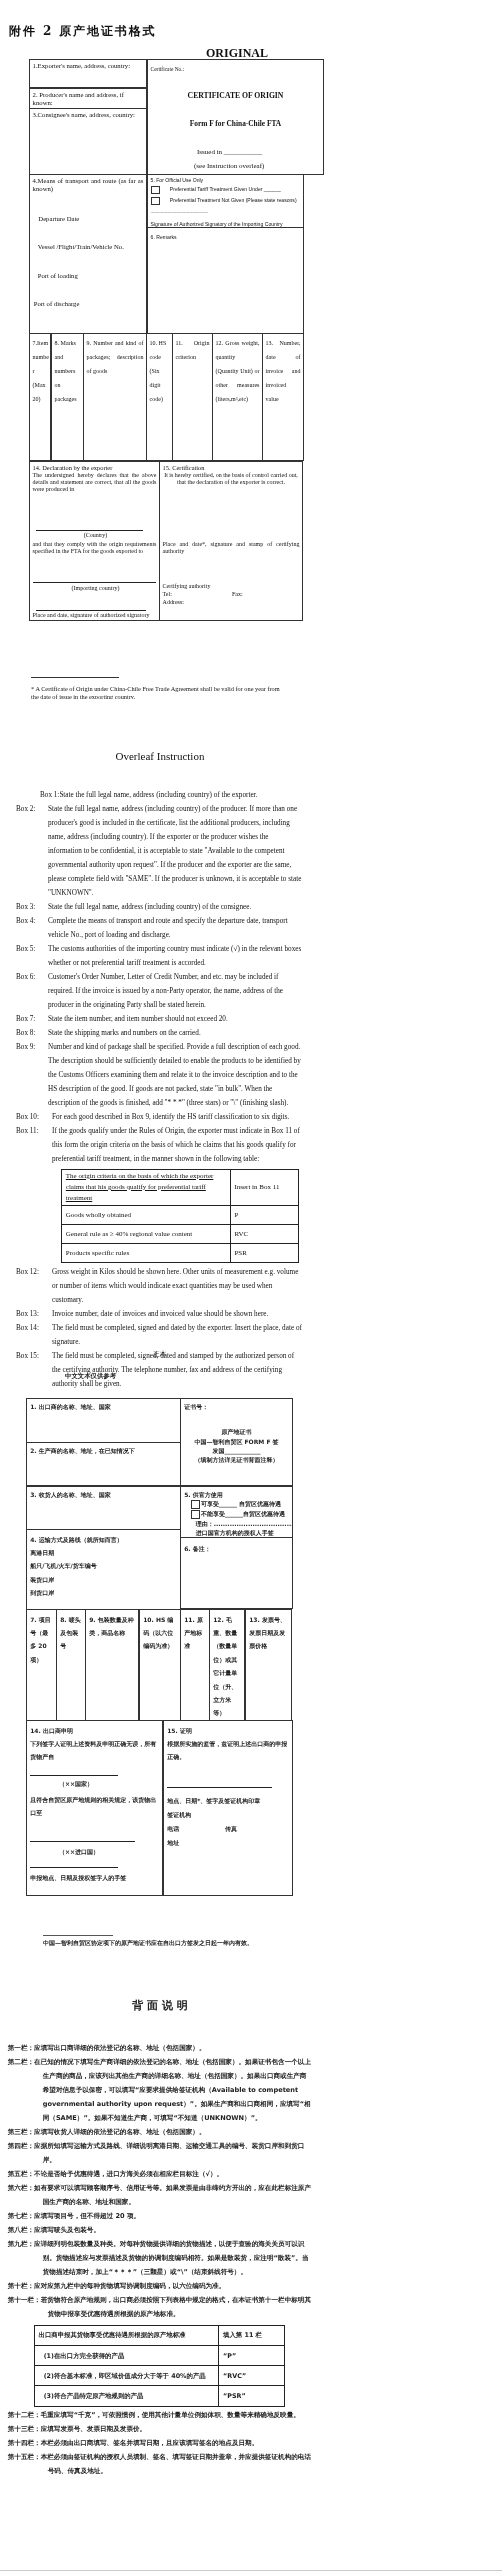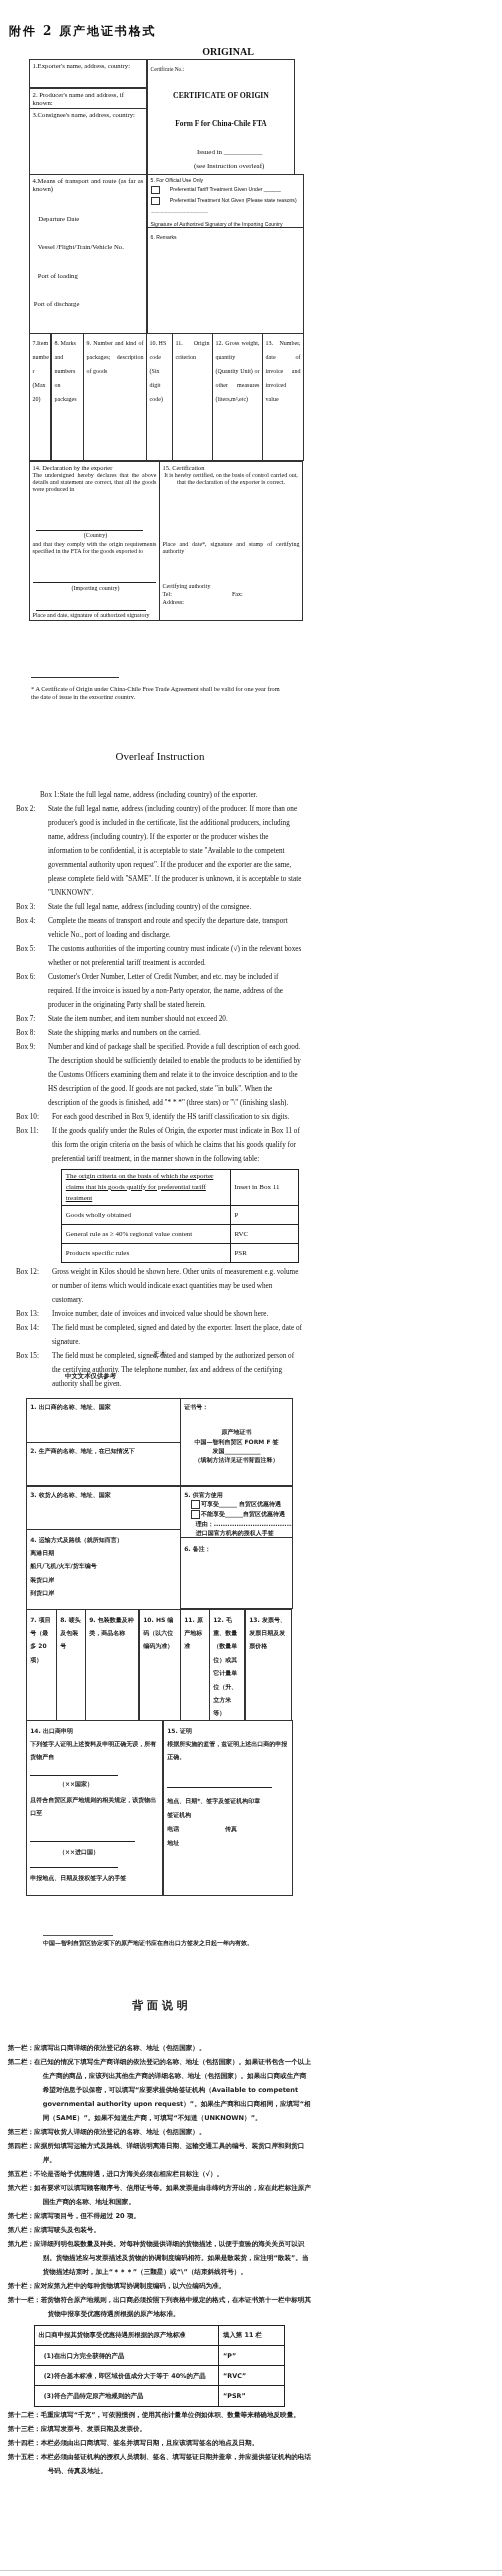--- a/index.html
+++ b/index.html
@@ -23,37 +23,37 @@
   .cn-cell{position:absolute;box-sizing:border-box;border:0.6px solid #333;font-size:6px;line-height:1.55;padding:2.6px 3.2px;overflow:hidden;font-family:"DejaVu Sans",sans-serif;font-weight:bold;color:#222;}
   .cn-instr{font-family:"DejaVu Sans",sans-serif;font-size:6.6px;font-weight:bold;line-height:14px;color:#222;}
   .cn-instr .item{padding-left:35px;text-indent:-35px;margin:0;}
   .cn-instr .item.w{padding-left:40px;text-indent:-40px;}
   .bottom-rule{left:0;top:2570px;width:503px;border-top:0.6px solid #ccc;}
 </style>
 </head>
 <body>
 
 <div class="abs page-title">附件 2   原产地证书格式</div>
-<div class="abs center-label" style="left:193px;top:46px;width:70px;font-size:10px;">ORIGINAL</div>
+<div class="abs center-label" style="left:202px;top:46px;width:70px;font-size:12px;">ORIGINAL</div>
 
 <div class="abs" style="left:29px;top:59px;width:275px;height:562px;">
 
   <div class="cell" style="left:0;top:0;width:118px;height:29px;">
     <span>1.Exporter's name, address, country:</span>
   </div>
 
   <div class="cell" style="left:0;top:29px;width:118px;height:20.5px;">
     <span>2. Producer's name and address, if known:</span>
   </div>
 
   <div class="cell" style="left:0;top:49px;width:118px;height:67px;">
     <span>3.Consignee's name, address, country:</span>
   </div>
 
-  <div class="cell" style="left:118px;top:0;width:148px;height:116px;">
+  <div class="cell" style="left:118px;top:0;width:177px;height:116px;">
     <div class="sans" style="font-size:5.4px;margin-top:3.8px;">Certificate No.:</div>
     <div class="b" style="position:absolute;left:0;right:0;top:31px;text-align:center;font-size:7.7px;">CERTIFICATE OF ORIGIN</div>
     <div class="b" style="position:absolute;left:0;right:0;top:59px;text-align:center;font-size:7.4px;">Form F for China-Chile FTA</div>
     <div style="position:absolute;left:49px;top:88px;font-size:7px;">Issued in ___________</div>
     <div style="position:absolute;left:46px;top:102px;font-size:7px;">(see Instruction overleaf)</div>
   </div>
 
   <div class="cell" style="left:0;top:115px;width:118px;height:160px;">
     <div style="text-align:justify;">4.Means of transport and route (as far as known)</div>
     <div style="position:absolute;left:8.3px;top:40px;">Departure Date</div>

